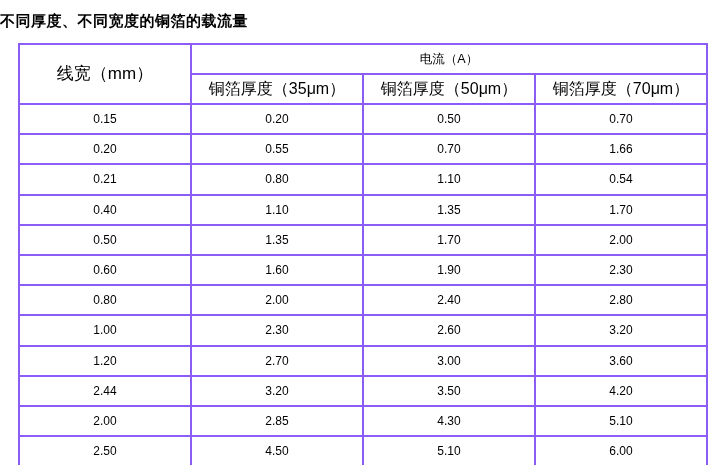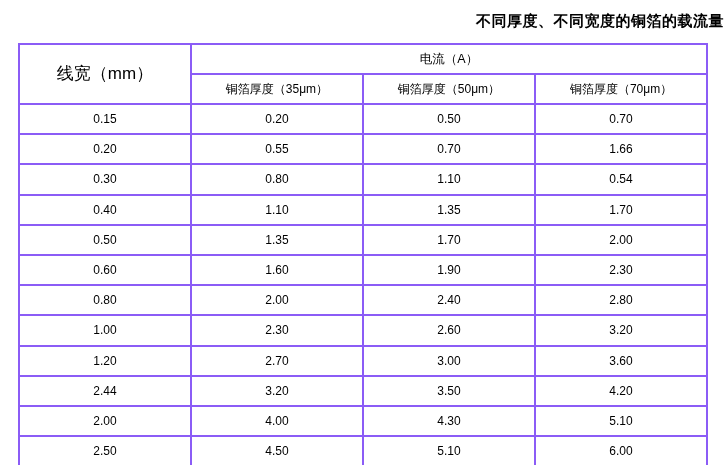--- a/index.html
+++ b/index.html
@@ -14,21 +14,21 @@
     color: #000000;
     overflow: hidden;
   }
   .page {
     position: relative;
     width: 724px;
     height: 465px;
     box-sizing: border-box;
   }
   .title {
-    text-align: right;
+    text-align: left;
     font-size: 15px;
     font-weight: 700;
     letter-spacing: 0.5px;
     padding-top: 12px;
     padding-bottom: 12px;
     color: #000;
   }
   .table-wrap {
     padding: 0 18px;
   }
@@ -54,21 +54,21 @@
     font-size: 17px;
   }
   table.data th.hdr-current {
     height: 28px;
     line-height: 28px;
     font-size: 12.5px;
   }
   table.data th.hdr-sub {
     height: 28px;
     line-height: 28px;
-    font-size: 12px;
+    font-size: 16px;
   }
   table.data td {
     font-size: 12px;
     height: 28.2px;
     line-height: 28.2px;
   }
   col.c0 { width: 172px; }
   col.c1 { width: 172px; }
   col.c2 { width: 172px; }
   col.c3 { width: 172px; }
@@ -106,21 +106,21 @@
           <td>0.50</td>
           <td>0.70</td>
         </tr>
         <tr>
           <td>0.20</td>
           <td>0.55</td>
           <td>0.70</td>
           <td>1.66</td>
         </tr>
         <tr>
-          <td>0.30</td>
+          <td>0.21</td>
           <td>0.80</td>
           <td>1.10</td>
           <td>0.54</td>
         </tr>
         <tr>
           <td>0.40</td>
           <td>1.10</td>
           <td>1.35</td>
           <td>1.70</td>
         </tr>
@@ -155,21 +155,21 @@
           <td>3.60</td>
         </tr>
         <tr>
           <td>2.44</td>
           <td>3.20</td>
           <td>3.50</td>
           <td>4.20</td>
         </tr>
         <tr>
           <td>2.00</td>
-          <td>4.00</td>
+          <td>2.85</td>
           <td>4.30</td>
           <td>5.10</td>
         </tr>
         <tr>
           <td>2.50</td>
           <td>4.50</td>
           <td>5.10</td>
           <td>6.00</td>
         </tr>
       </tbody>

